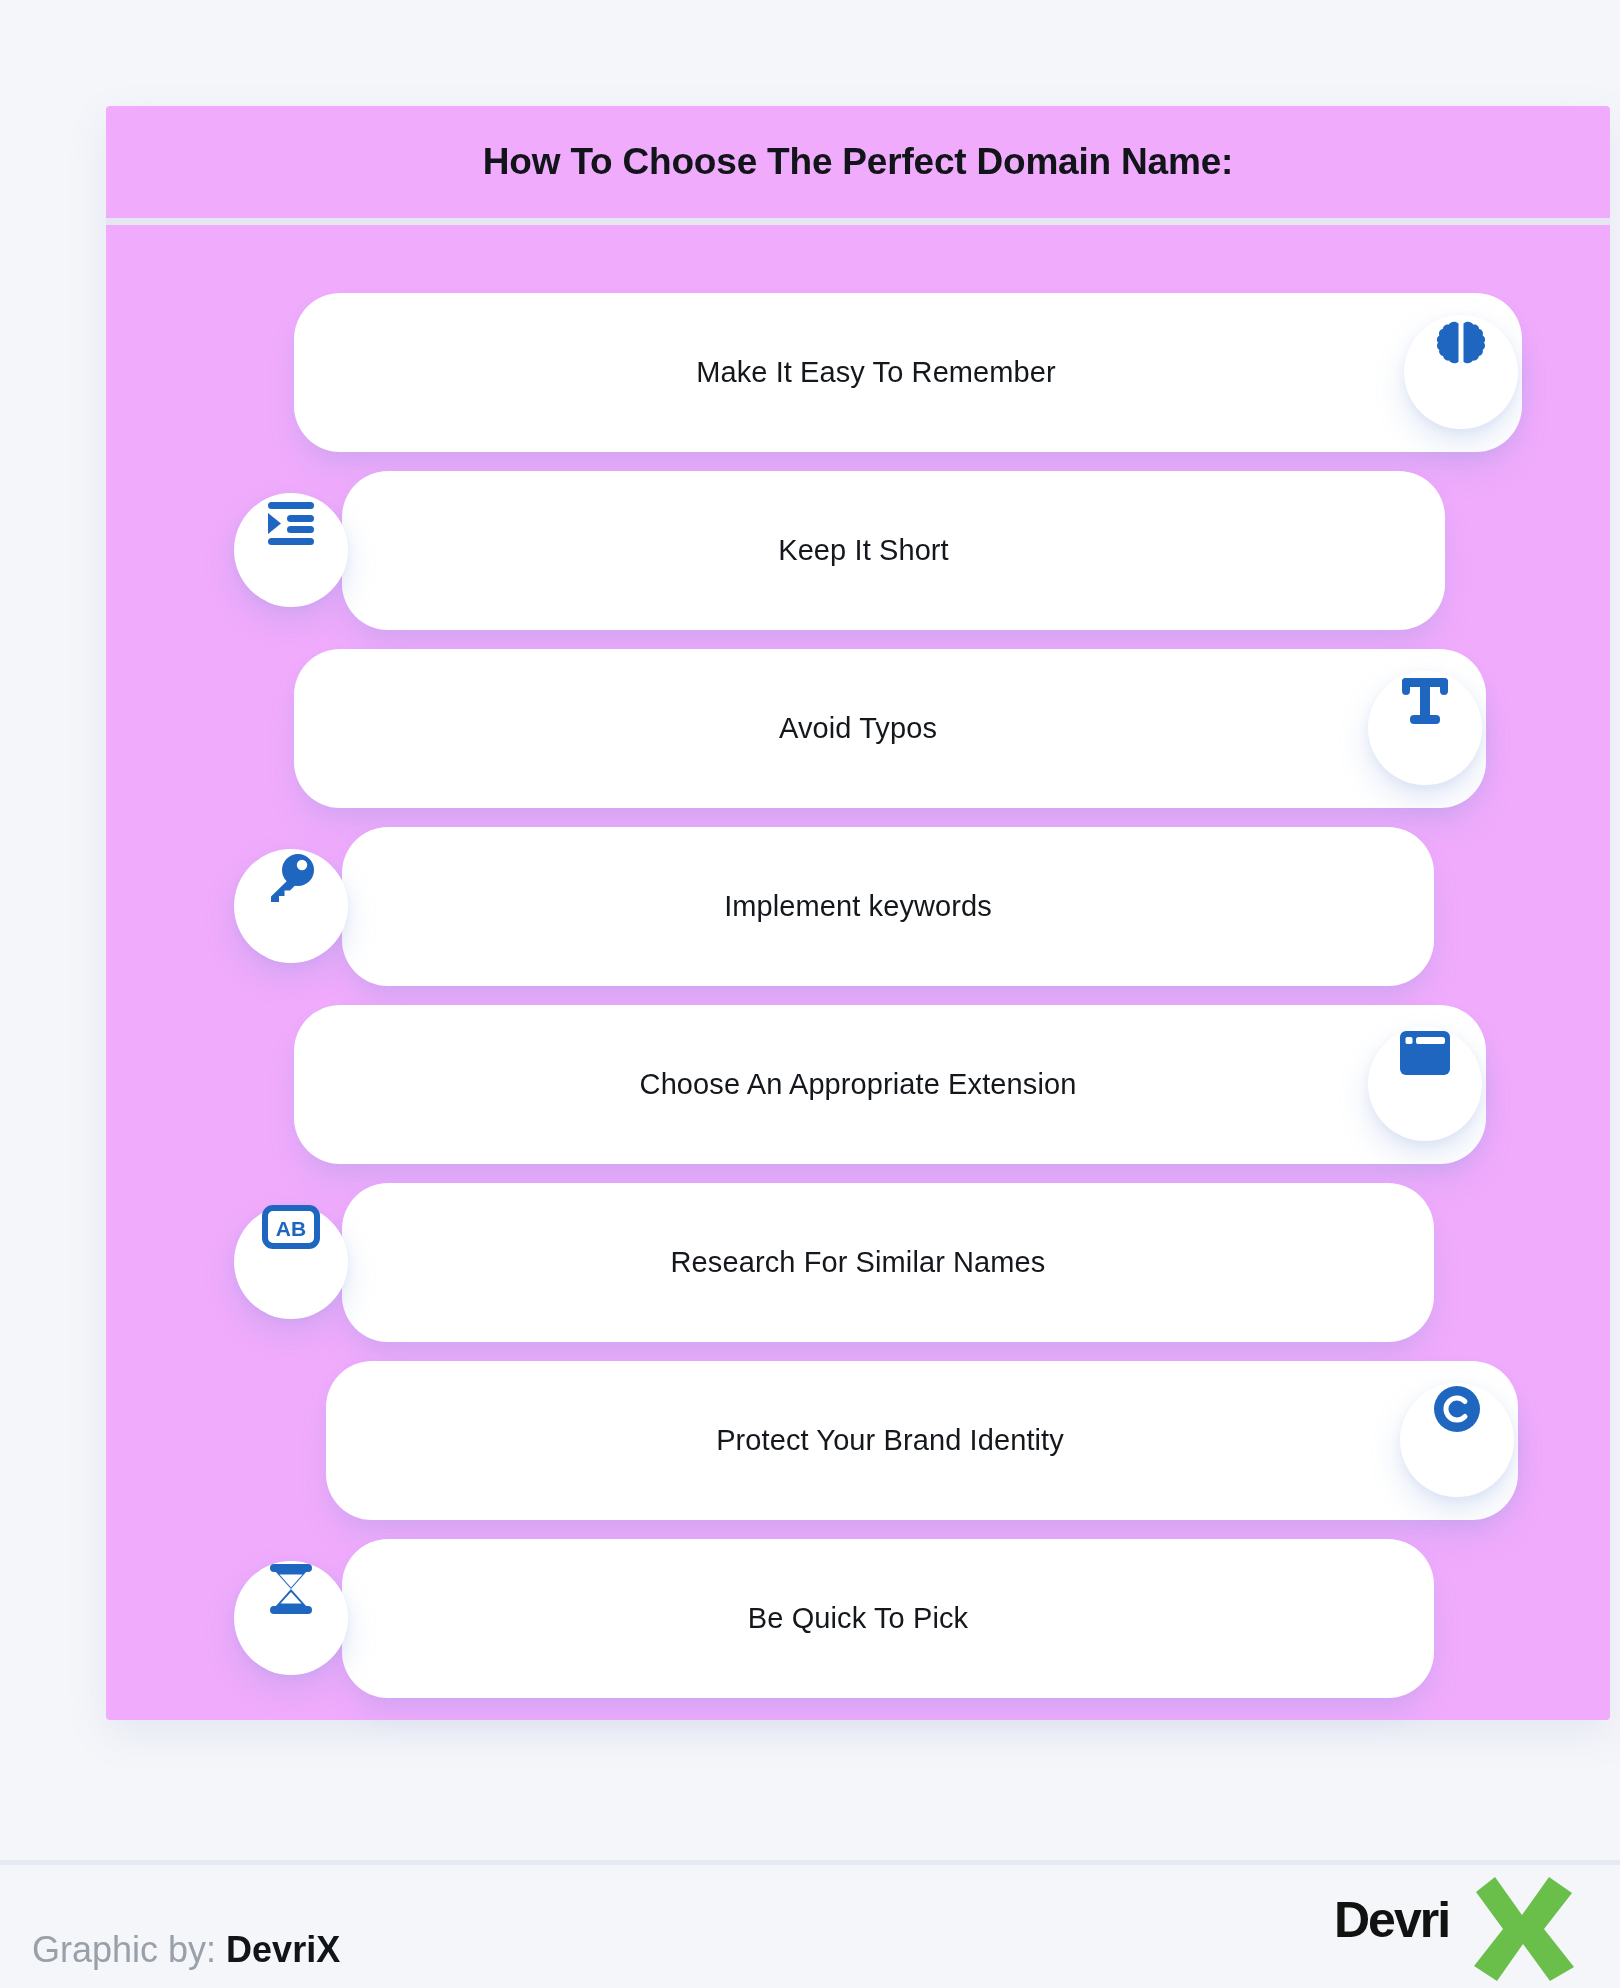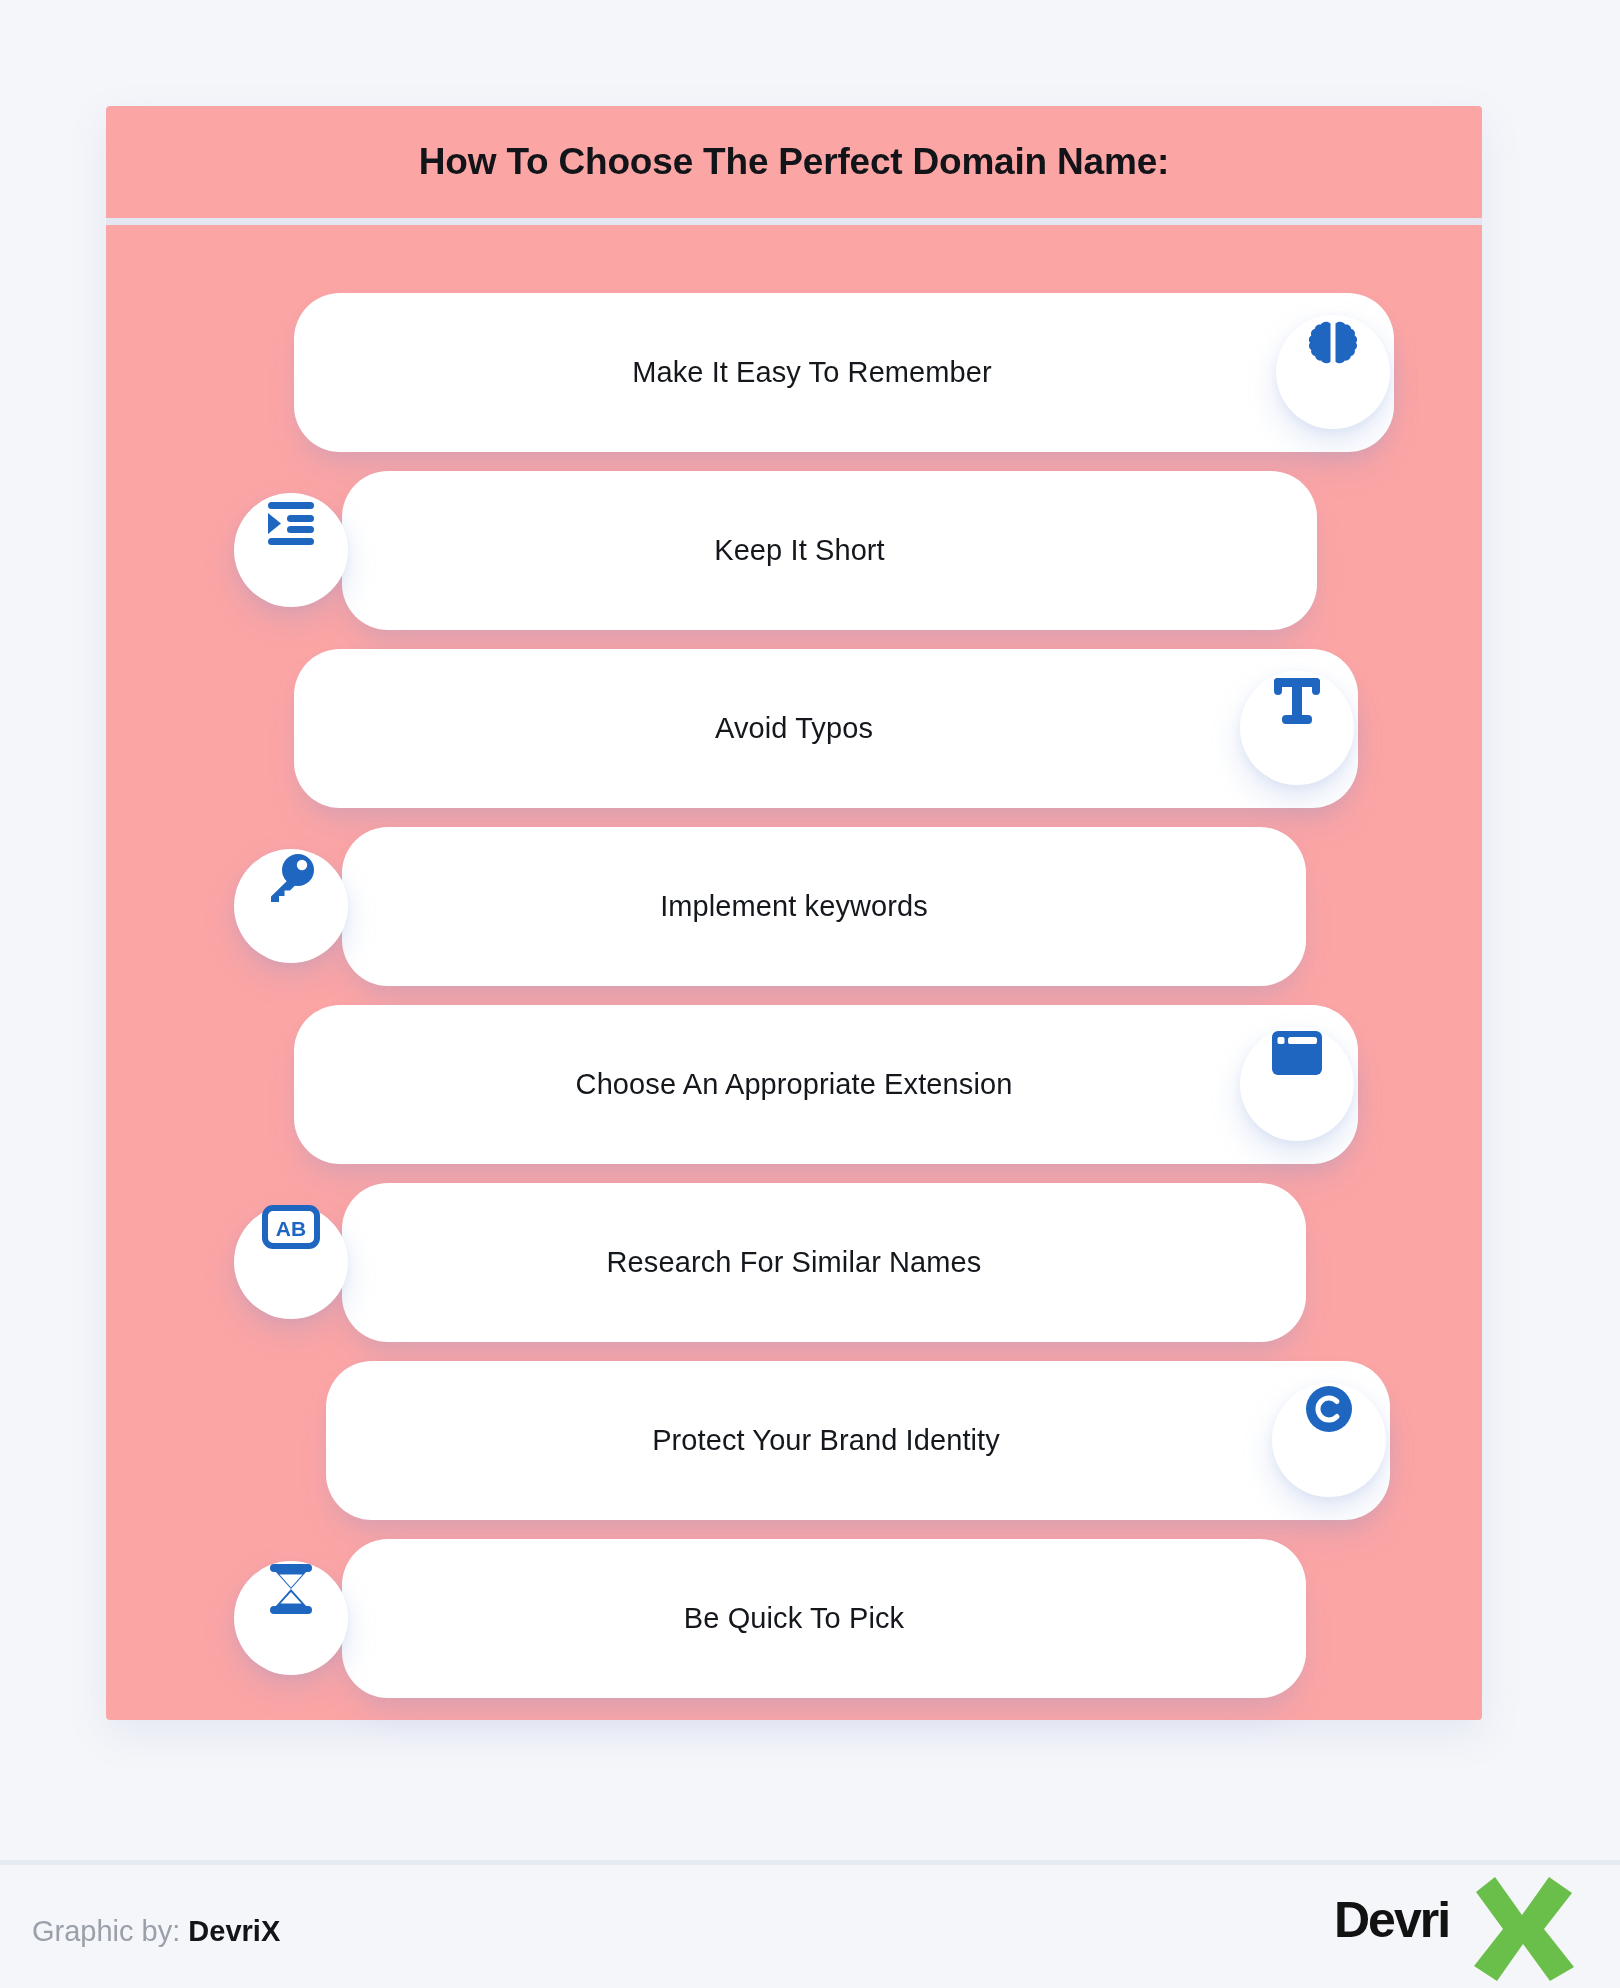--- a/index.html
+++ b/index.html
@@ -13,23 +13,23 @@
     font-family: "Liberation Sans", sans-serif;
     overflow: hidden;
     position: relative;
   }
 
   
   #infographic-card {
     position: absolute;
     left: 106px;
     top: 106px;
-    width: 1376px;
+    width: 1504px;
     height: 1614px;
-    background: #fca5a5;
+    background: #f0abfc;
     border-radius: 4px;
     box-shadow: 0 14px 42px rgba(90, 110, 180, 0.10);
   }
 
   #title-block {
     position: absolute;
     left: 0;
     top: 0;
     width: 100%;
     height: 112px;
@@ -141,22 +141,22 @@
     position: absolute;
     left: 0;
     top: 1865px;
     width: 100%;
     height: 123px;
     background: #f5f6fa;
   }
   #credit-text {
     position: absolute;
     left: 32px;
-    top: 50px;
-    font-size: 29px;
+    top: 64px;
+    font-size: 36px;
     color: #9aa0aa;
     white-space: nowrap;
   }
   #credit-text .brand {
     color: #111418;
     font-weight: 700;
   }
   #brand-logo {
     position: absolute;
     right: 36px;

